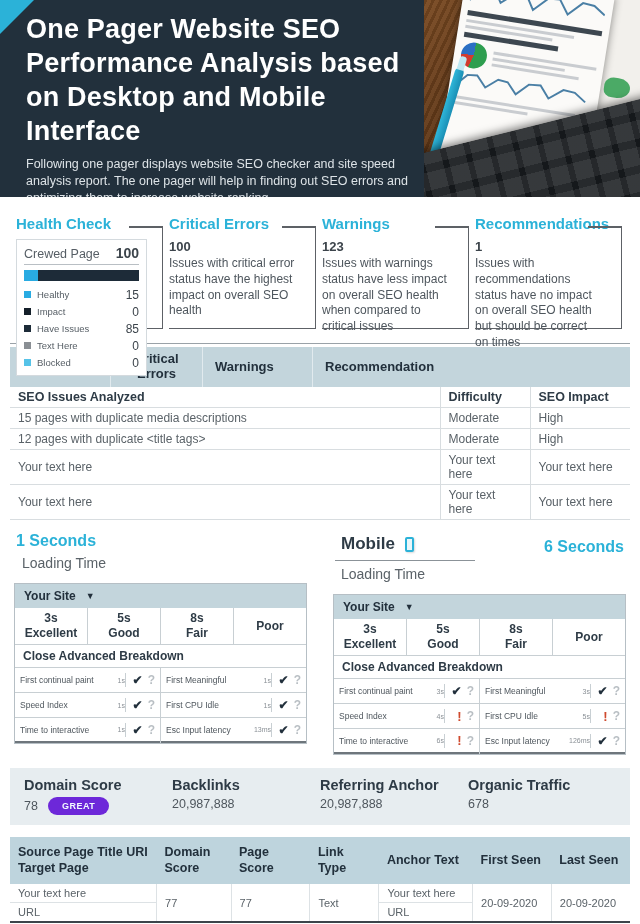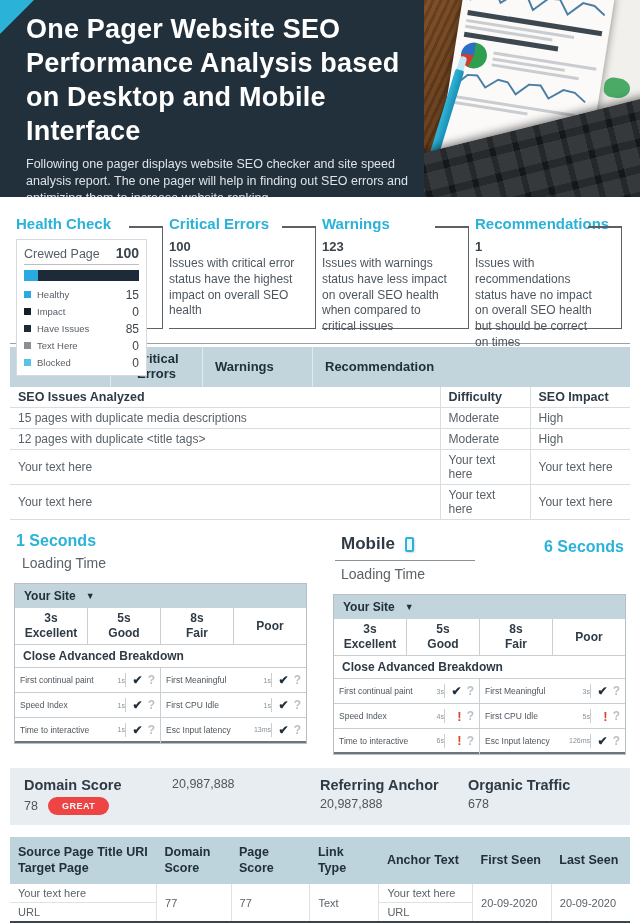--- a/index.html
+++ b/index.html
@@ -108,21 +108,21 @@
   .status-ico { font-weight:bold; font-size:12px; line-height:1; }
   .status-ico[data-state="ok"]::before { content:"\2714"; color:#22303c; }
   .status-ico[data-state="warn"]::before { content:"!"; color:#cf4a2e; font-size:13px; }
   .help-q { color:#b9bfc4; font-size:12px; font-weight:bold; cursor:default; }
 
   
   .domain-strip { background:#e7edf0; margin:13px 10px 0 10px; padding:9px 14px 10px 14px; display:flex; }
   .dcell { flex:1; }
   .d-lbl { color:#2e3b46; font-size:14.5px; font-weight:bold; margin-bottom:4px; }
   .d-val { color:#4e565d; font-size:12.5px; display:flex; align-items:center; gap:10px; }
-  .pill { background:#ef4444; color:#f3fbff; font-size:9px; font-weight:bold; padding:4px 14px; border-radius:11px; letter-spacing:.5px; }
+  .pill { background:#6d28d9; color:#f3fbff; font-size:9px; font-weight:bold; padding:4px 14px; border-radius:11px; letter-spacing:.5px; }
 
   
   .bl-table-wrap { margin:12px 10px 0 10px; }
   table.bl { width:100%; border-collapse:collapse; }
   .bl thead th { background:#bed4dd; color:#22303c; font-size:12.5px; font-weight:bold; text-align:left;
     padding:8px 8px; line-height:1.25; vertical-align:middle; }
   .bl td { font-size:11px; color:#5a6268; padding:3px 8px; border-bottom:1px solid #dde2e5; background:#fff; vertical-align:middle; }
   .bl td.span2 { border-left:1px solid #dde2e5; }
   .bl tr.grp-end td { border-bottom:1px solid #c3cbd0; }
   .bl tbody { border-bottom:2px solid #3c444b; }
@@ -447,20 +447,21 @@
 
   <div class="domain-strip">
     <div class="dcell">
       <div class="d-lbl">Domain  Score</div>
       <div class="d-val">
         <span>78</span>
         <span class="pill">GREAT</span>
       </div>
     </div>
     <div class="dcell">
+      <div class="d-lbl">Backlinks</div>
       <div class="d-val">
           <span>20,987,888</span>
         </div>
     </div>
     <div class="dcell">
       <div class="d-lbl">Referring  Anchor</div>
       <div class="d-val">
           <span>20,987,888</span>
         </div>
     </div>

